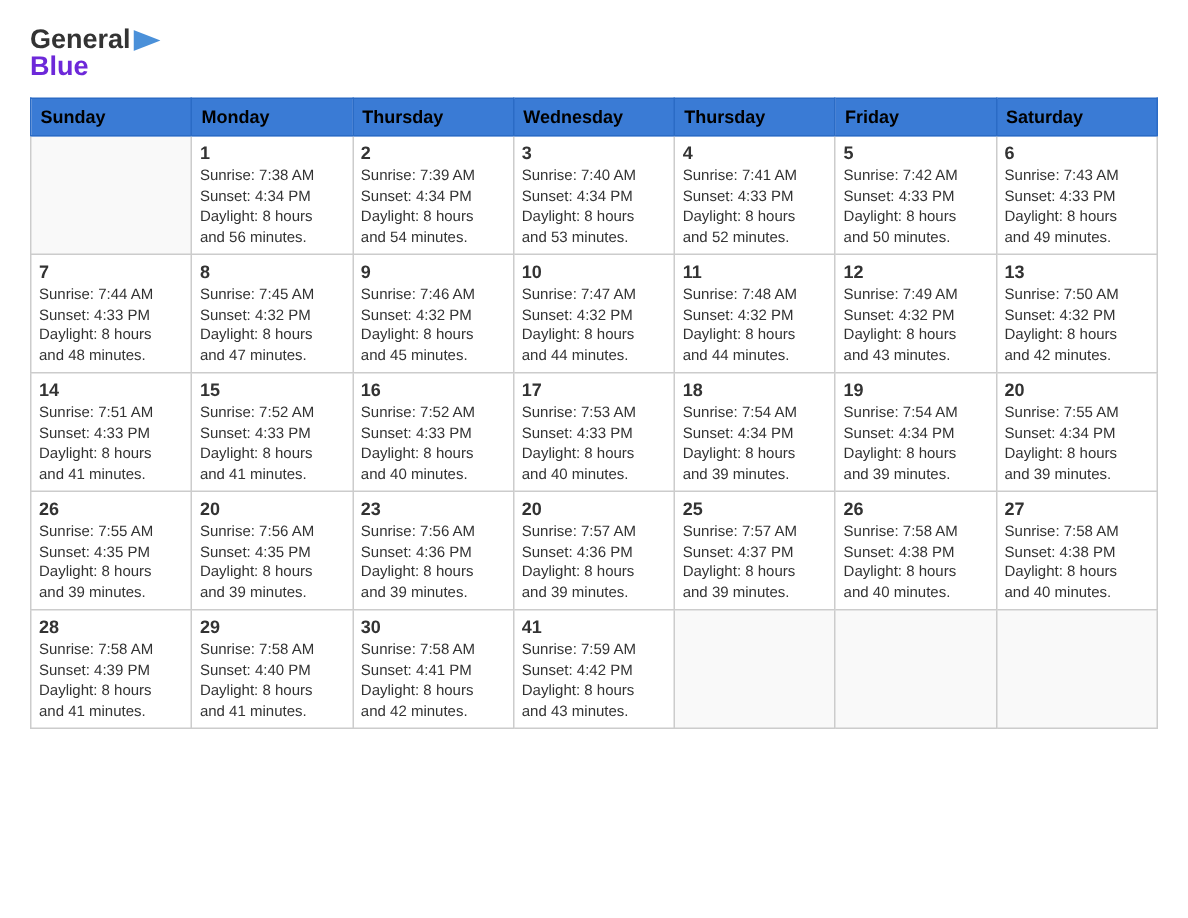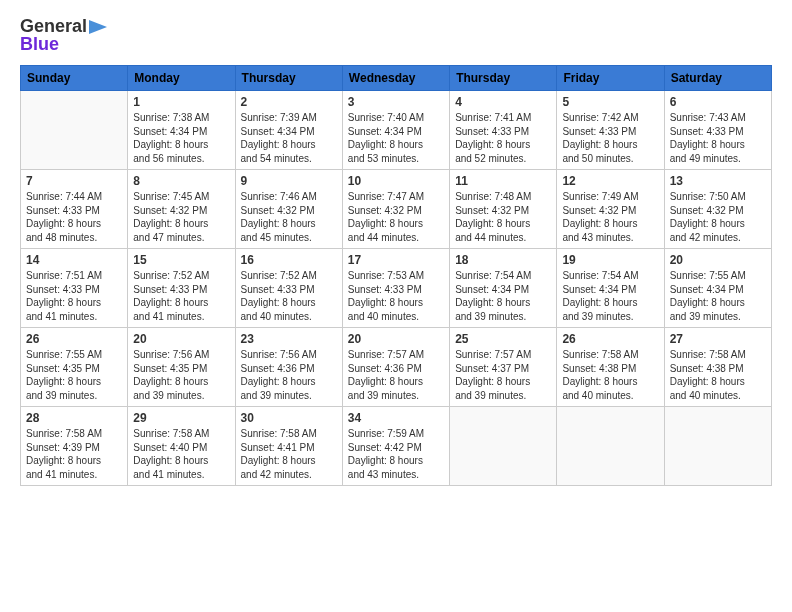--- a/index.html
+++ b/index.html
@@ -238,21 +238,21 @@
           </td>
           <td>
             <div class="day-num">29</div>
             <div class="day-info">Sunrise: 7:58 AM<br>Sunset: 4:40 PM<br>Daylight: 8 hours<br>and 41 minutes.</div>
           </td>
           <td>
             <div class="day-num">30</div>
             <div class="day-info">Sunrise: 7:58 AM<br>Sunset: 4:41 PM<br>Daylight: 8 hours<br>and 42 minutes.</div>
           </td>
           <td>
-            <div class="day-num">34</div>
+            <div class="day-num">41</div>
             <div class="day-info">Sunrise: 7:59 AM<br>Sunset: 4:42 PM<br>Daylight: 8 hours<br>and 43 minutes.</div>
           </td>
           <td class="empty"></td>
           <td class="empty"></td>
           <td class="empty"></td>
         </tr>
       </tbody>
   </table>
 </div>
 

